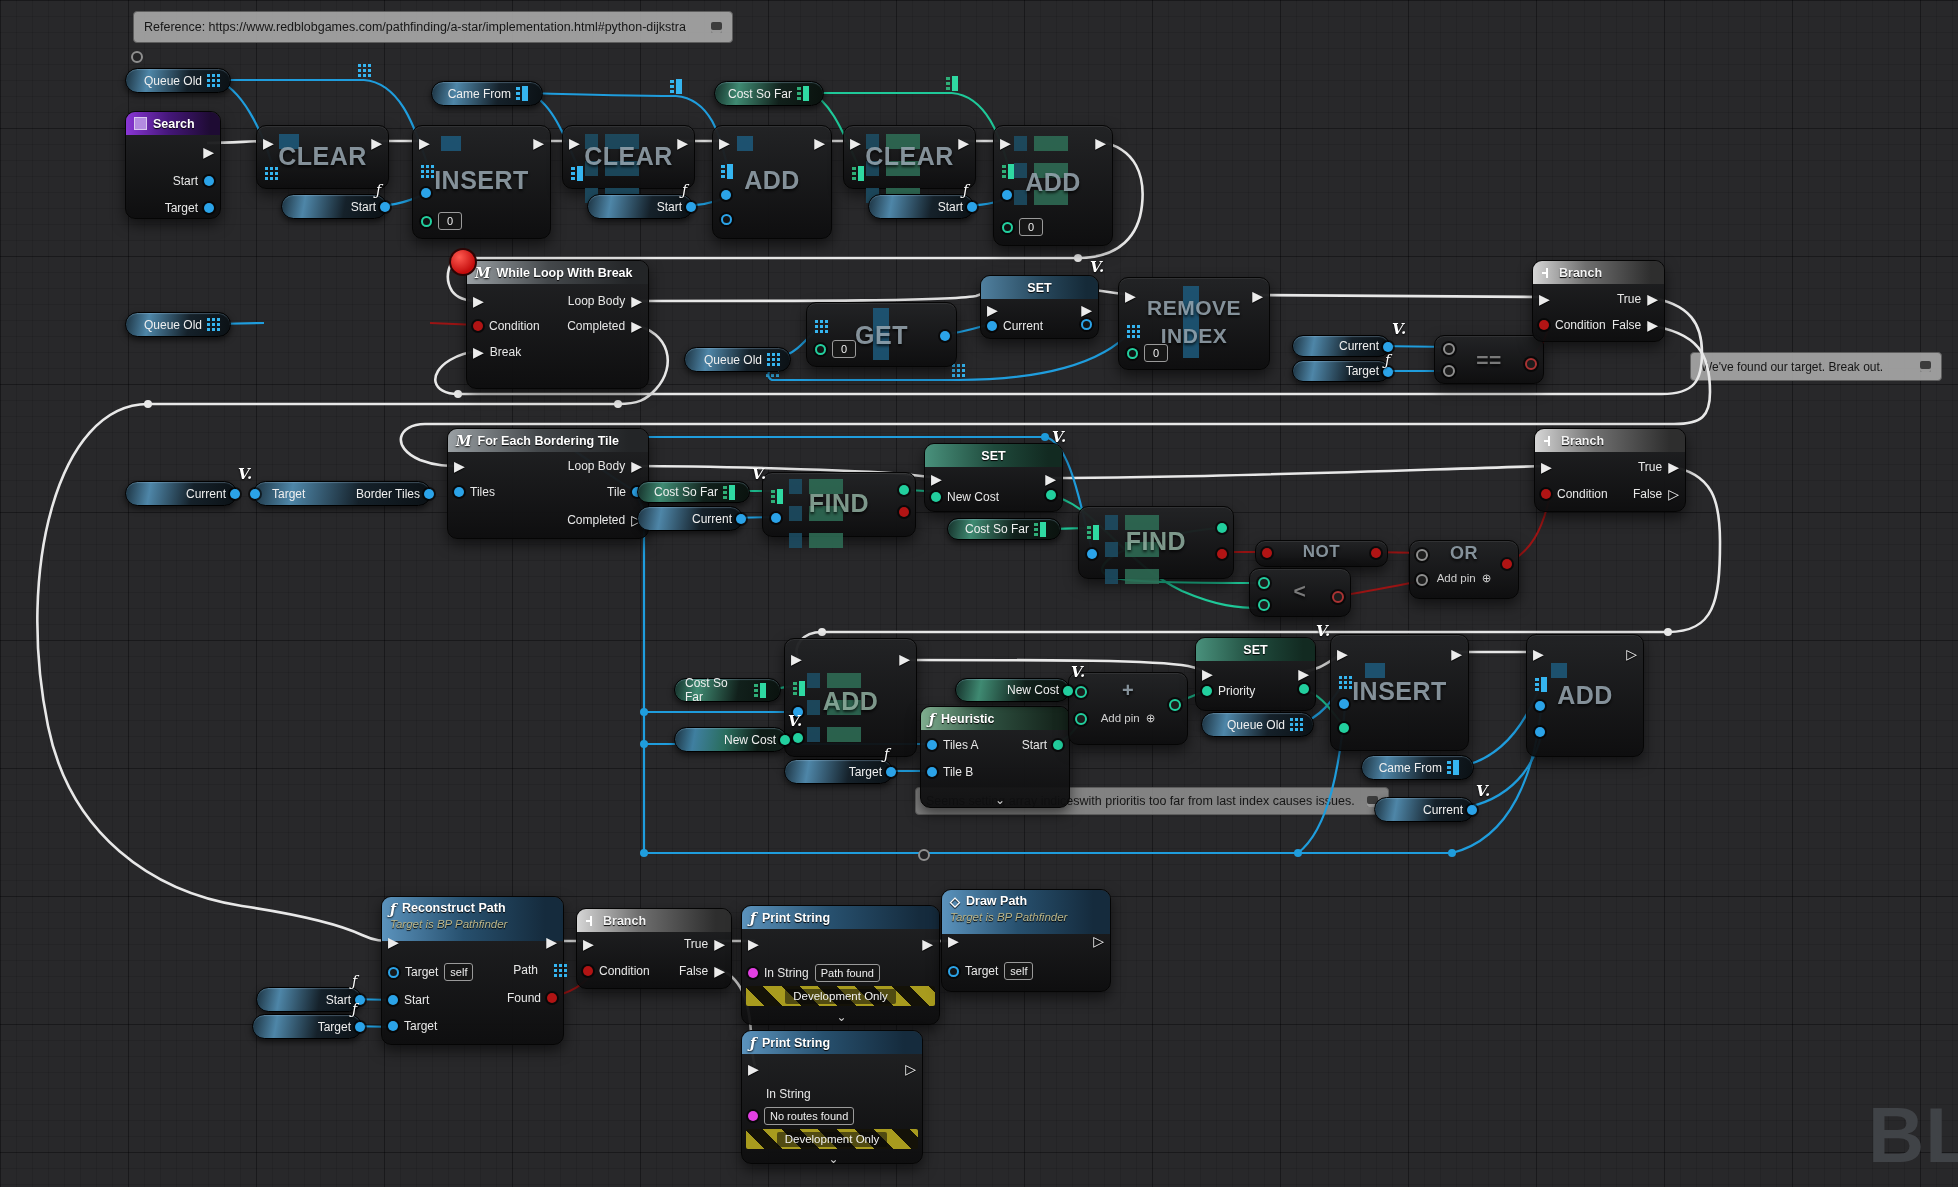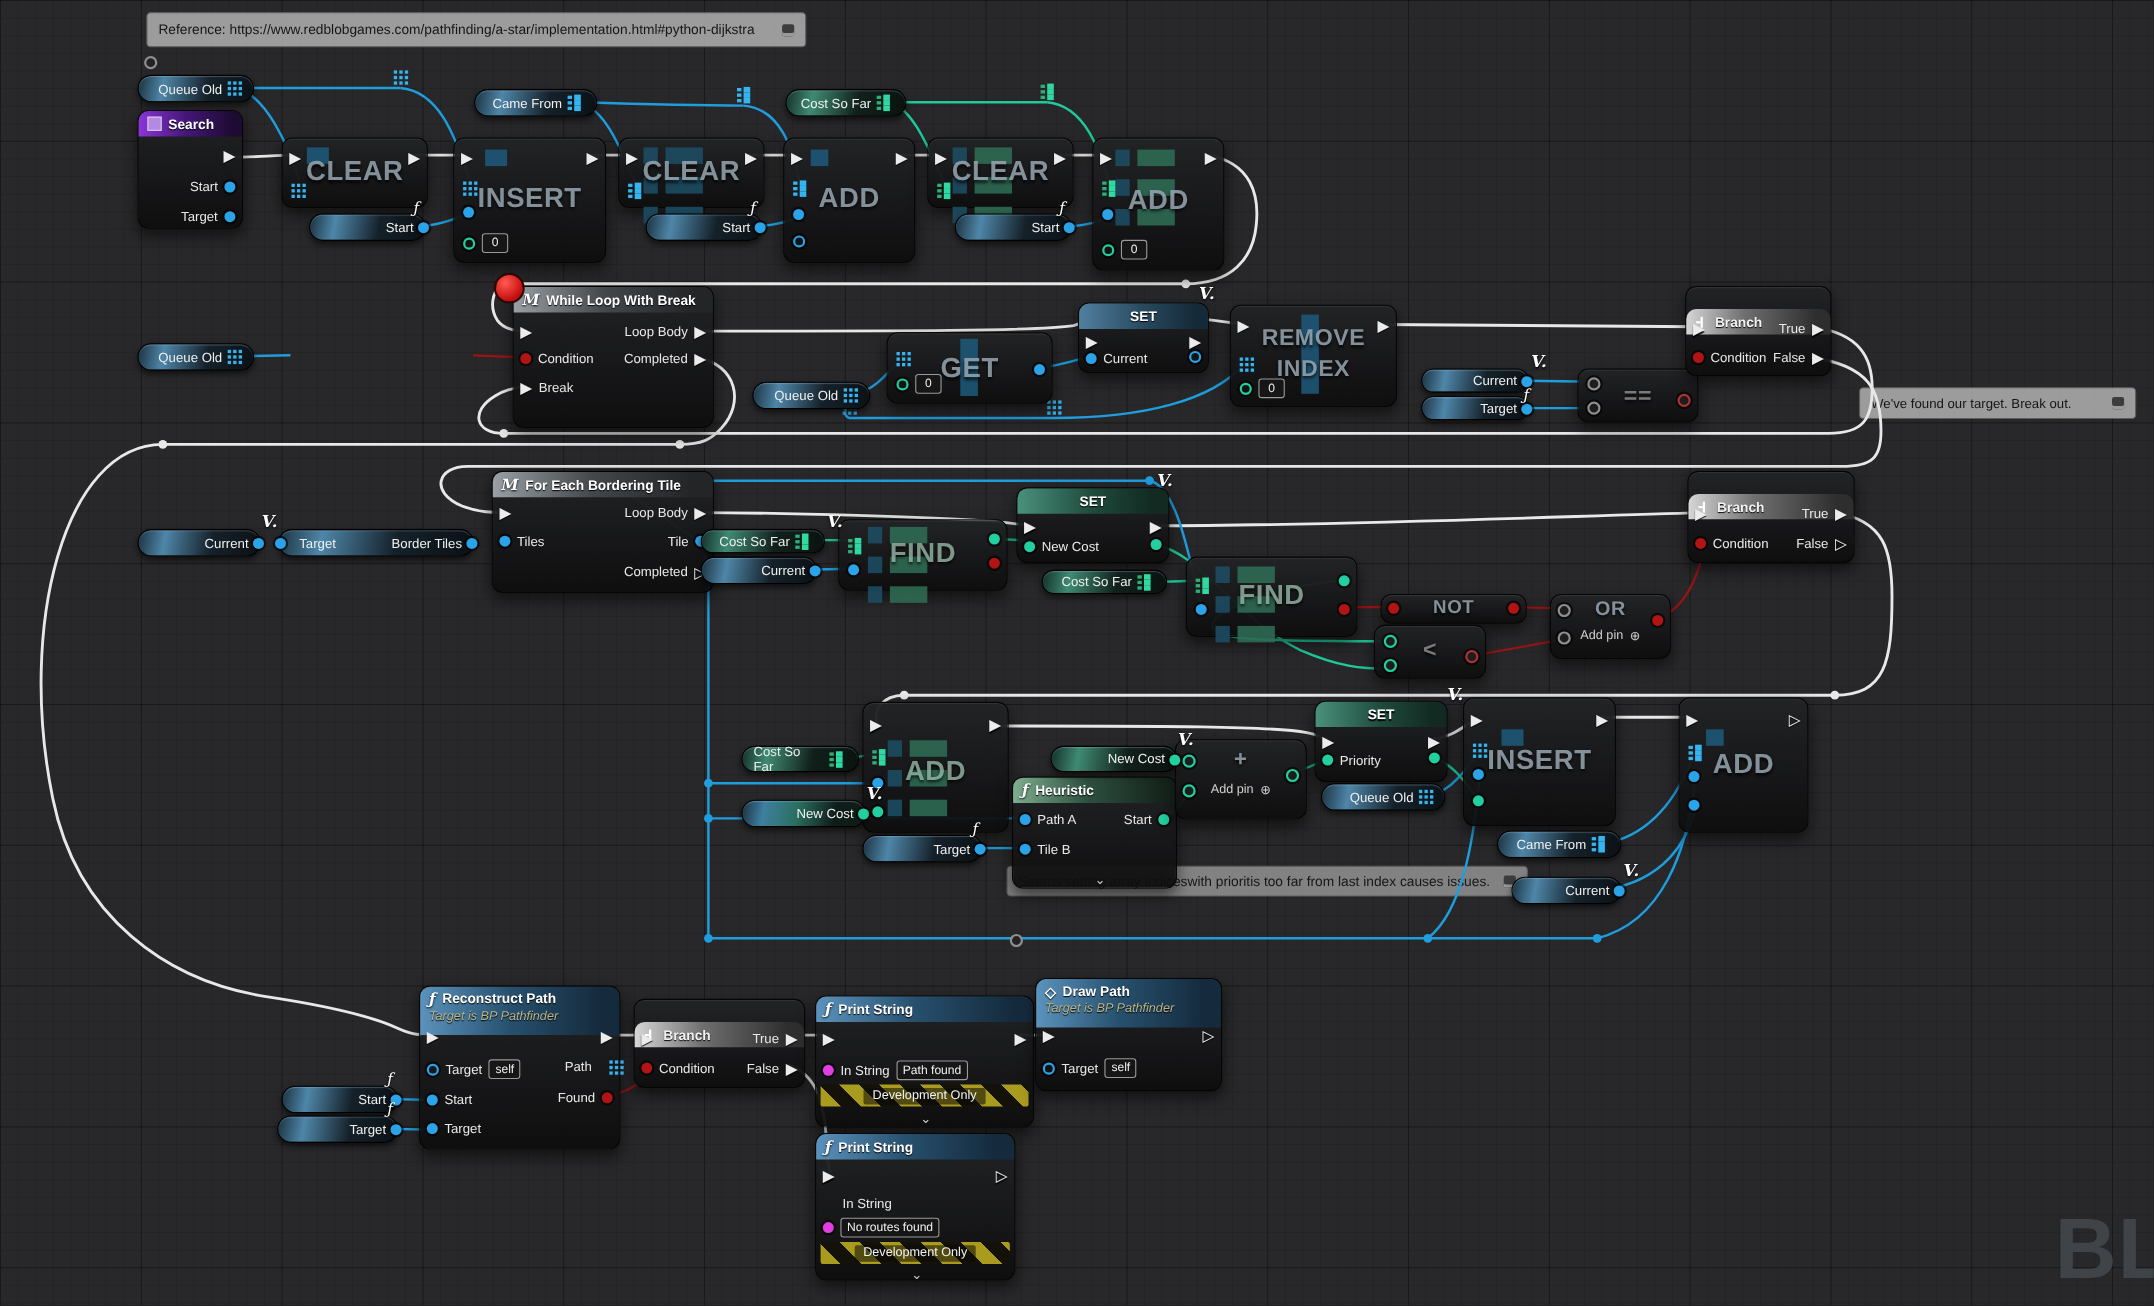--- a/index.html
+++ b/index.html
@@ -25,21 +25,21 @@
   .optext{position:absolute;left:0;right:0;text-align:center;font-weight:bold;
     color:#97a6b0;opacity:.85;letter-spacing:.5px;font-size:25px;
     text-shadow:0 2px 3px rgba(0,0,0,.9);z-index:3;}
   .optext.sm{font-size:21px;}
   .hdr{position:absolute;left:0;top:0;right:0;height:23px;border-radius:9px 9px 0 0;
     display:flex;align-items:center;gap:6px;padding:0 8px;font-size:12.5px;font-weight:bold;
     color:#fff;text-shadow:0 1px 1px #000;}
   .hdr.ev{background:linear-gradient(90deg,#8a36d6,#45177a 45%,#1e0b33 90%);}
   .hdr.fn{background:linear-gradient(90deg,#5b93bd,#27506e 45%,#152b3d 90%);}
   .hdr.mac{background:linear-gradient(90deg,#9aa0a4,#44484b 45%,#232527 90%);}
-  .hdr.br{background:linear-gradient(90deg,#d6d6d6,#6f6f6f 40%,#2e2e2e 90%);margin-top:20px;}
+  .hdr.br{background:linear-gradient(90deg,#d6d6d6,#6f6f6f 40%,#2e2e2e 90%);}
   .hdr.setb{background:linear-gradient(90deg,#50809f,#28495e 50%,#152a38 90%);justify-content:center;}
   .hdr.setg{background:linear-gradient(90deg,#49917c,#1f4a3c 50%,#122a21 90%);justify-content:center;}
   .hdr.heur{background:linear-gradient(90deg,#7fae8f,#2e5040 45%,#16261d 90%);}
   .hdr .sub{position:absolute;left:8px;top:21px;font-weight:normal;font-style:italic;
     color:#b9b58a;font-size:11.5px;}
   .hdr2{height:40px;align-items:flex-start;padding-top:4px;}
   
   .pill{position:absolute;z-index:11;height:25px;border-radius:13px;border:1px solid #000;
     background:linear-gradient(100deg,#1c3240 0%,#4e86a8 22%,#15212a 60%,#0b1115 100%);
     box-shadow:inset 0 1px 1px rgba(170,210,240,.3),0 3px 6px rgba(0,0,0,.6);
@@ -223,21 +223,21 @@
 <div class="cmt" style="left:915px;top:787px;width:452px;height:26px;background:rgba(150,150,150,.82);">
   <span style="flex:1;">Seems setting array indiceswith prioritis too far from last index causes issues.</span>
   <span class="cic"></span>
 </div>
 
 <div class="pill" style="left:125px;top:68px;width:106px;">
   <span>Queue Old</span>
   <span class="icg"></span>
 </div>
 
-<div class="node" style="left:125px;top:100px;width:94px;height:106px;">
+<div class="node" style="left:125px;top:111px;width:94px;height:106px;">
   <div class="hdr ev">
         <span class="sqic"></span>
     <span>Search</span>
       </div>
   <div class="row rt" style="right:6px;top:33px;">
         <span class="exec">▶</span>
       </div>
   <div class="row rt" style="right:6px;top:62px;">
         <span class="pin b"></span>
         <span>Start</span>
@@ -728,21 +728,21 @@
 </div>
 <span class="fmark" style="left:884px;top:746px;">ƒ</span>
 
 <div class="node" style="left:920px;top:706px;width:148px;height:100px;">
   <div class="hdr heur">
         <span class="fmark" style="position:static;">ƒ</span>
     <span>Heuristic</span>
       </div>
   <div class="row" style="left:6px;top:31px;">
         <span class="pin b"></span>
-        <span>Path A</span>
+        <span>Tiles A</span>
       </div>
   <div class="row" style="left:6px;top:58px;">
         <span class="pin b"></span>
         <span>Tile B</span>
       </div>
   <div class="row rt" style="right:6px;top:31px;">
         <span class="pin g"></span>
         <span>Start</span>
       </div>
   <div class="chev" style="left:50%;bottom:0;">⌄</div>

